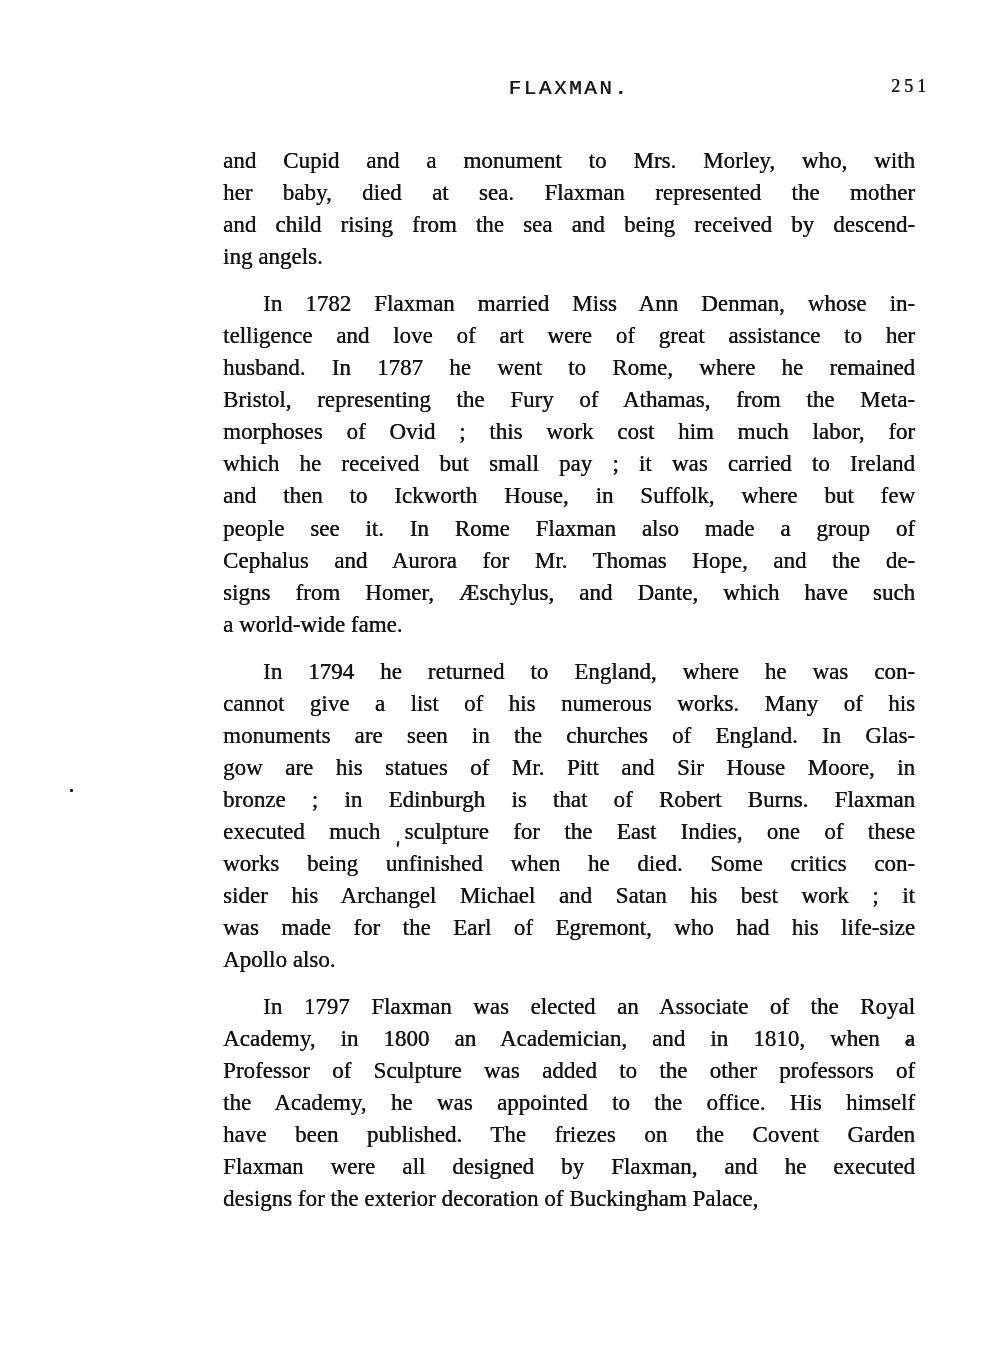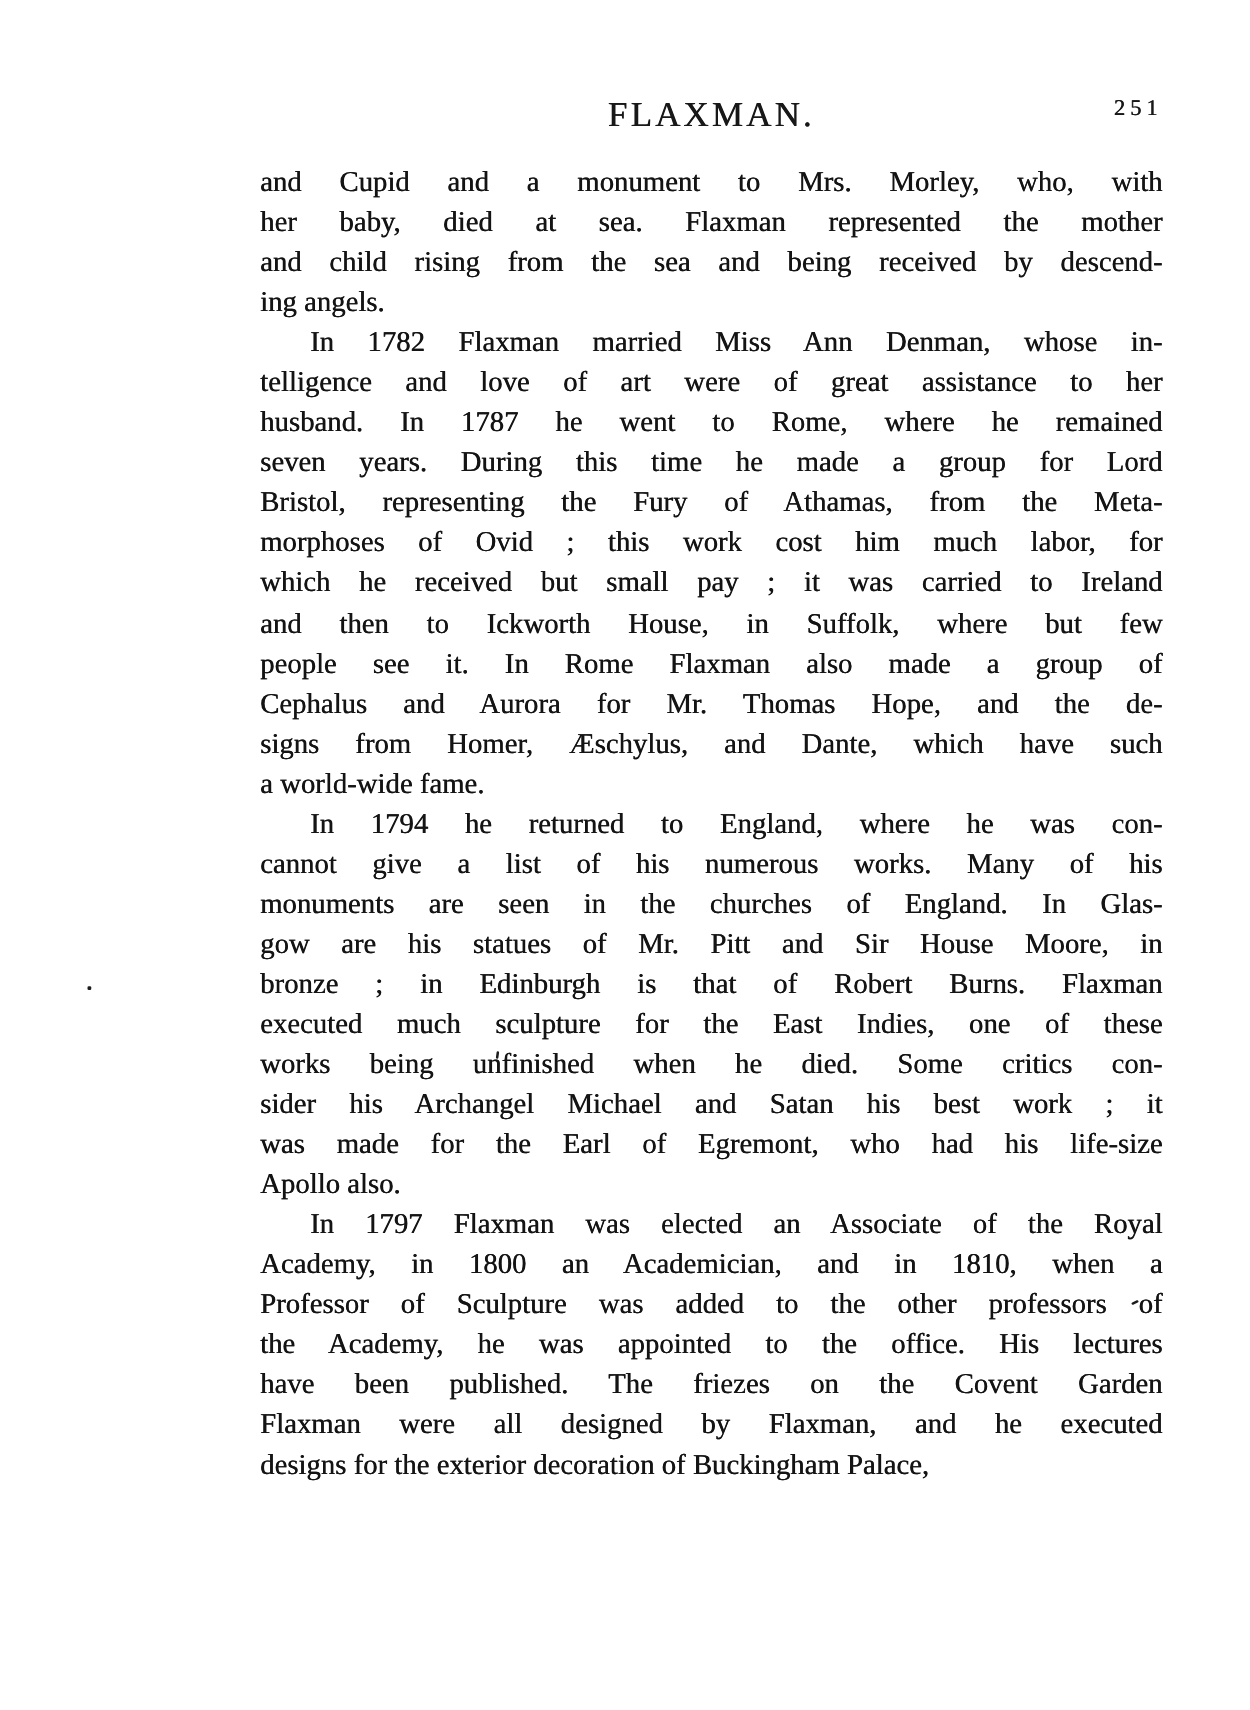--- a/index.html
+++ b/index.html
@@ -26,42 +26,43 @@
     top: 77px;
     left: 208px;
     width: 722px;
     height: 28px;
   }
   .running-title {
     position: absolute;
     left: 0;
     right: 0;
     text-align: center;
-    font-size: 28px;
+    font-size: 21px;
     letter-spacing: 2.5px;
     color: #181818;
     text-shadow: 0.4px 0 0 currentColor;
+    font-family: Liberation Mono, monospace;
   }
   .page-number {
     position: absolute;
     right: 0;
     top: -1px;
     font-size: 18px;
     letter-spacing: 4px;
     color: #181818;
     text-shadow: 0.4px 0 0 currentColor;
   }
   .body-block {
     top: 130px;
     font-size: 23px;
     line-height: 32.05px;
     text-shadow: 0.35px 0 0 currentColor;
   }
   .paragraph {
-    margin: 0;
+    margin: 15px;
   }
   .line {
     text-align: justify;
     text-align-last: justify;
   }
   .line.last {
     text-align-last: left;
   }
   .line.indent {
     text-indent: 40px;
@@ -109,21 +110,20 @@
       <div class="paragraph">
         <div class="line">and Cupid and a monument to Mrs. Morley, who, with</div>
         <div class="line">her baby, died at sea. Flaxman represented the mother</div>
         <div class="line">and child rising from the sea and being received by descend-</div>
         <div class="line last">ing angels.</div>
       </div>
       <div class="paragraph">
         <div class="line indent">In 1782 Flaxman married Miss Ann Denman, whose in-</div>
         <div class="line">telligence and love of art were of great assistance to her</div>
         <div class="line">husband. In 1787 he went to Rome, where he remained</div>
-        <div class="line">seven years. During this time he made a group for Lord</div>
         <div class="line">Bristol, representing the Fury of Athamas, from the Meta-</div>
         <div class="line">morphoses of Ovid ; this work cost him much labor, for</div>
         <div class="line">which he received but small pay ; it was carried to Ireland</div>
         <div class="line">and then to Ickworth House, in Suffolk, where but few</div>
         <div class="line">people see it. In Rome Flaxman also made a group of</div>
         <div class="line">Cephalus and Aurora for Mr. Thomas Hope, and the de-</div>
         <div class="line">signs from Homer, Æschylus, and Dante, which have such</div>
         <div class="line last">a world-wide fame.</div>
       </div>
       <div class="paragraph">
@@ -135,21 +135,21 @@
         <div class="line">executed much sculpture for the East Indies, one of these</div>
         <div class="line">works being unfinished when he died. Some critics con-</div>
         <div class="line">sider his Archangel Michael and Satan his best work ; it</div>
         <div class="line">was made for the Earl of Egremont, who had his life-size</div>
         <div class="line last">Apollo also.</div>
       </div>
       <div class="paragraph">
         <div class="line indent">In 1797 Flaxman was elected an Associate of the Royal</div>
         <div class="line">Academy, in 1800 an Academician, and in 1810, when a</div>
         <div class="line">Professor of Sculpture was added to the other professors of</div>
-        <div class="line">the Academy, he was appointed to the office. His lectures</div>
+        <div class="line">the Academy, he was appointed to the office. His himself</div>
         <div class="line">have been published. The friezes on the Covent Garden</div>
         <div class="line">Flaxman were all designed by Flaxman, and he executed</div>
         <div class="line last">designs for the exterior decoration of Buckingham Palace,</div>
       </div>
     </main>
 
   <div class="speck speck-dot"></div>
   <div class="speck speck-tick"></div>
   <div class="speck speck-accent"></div>
 

